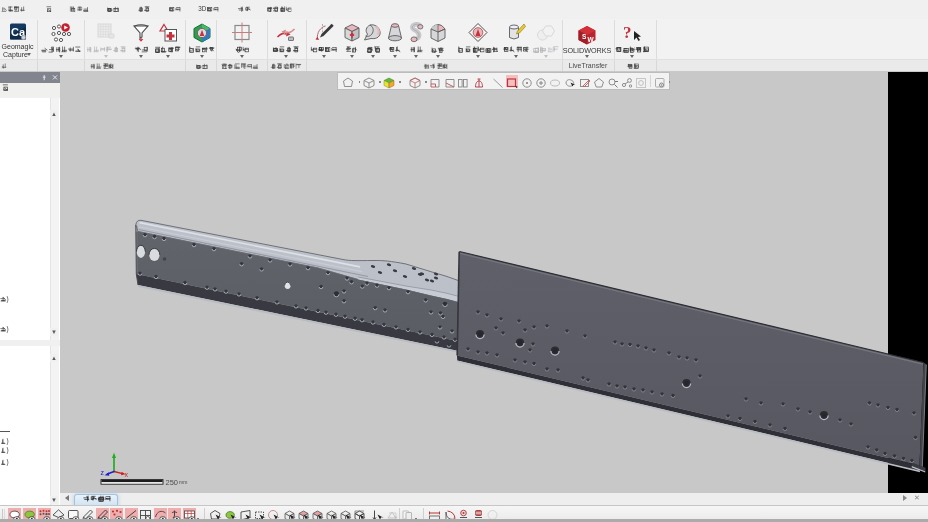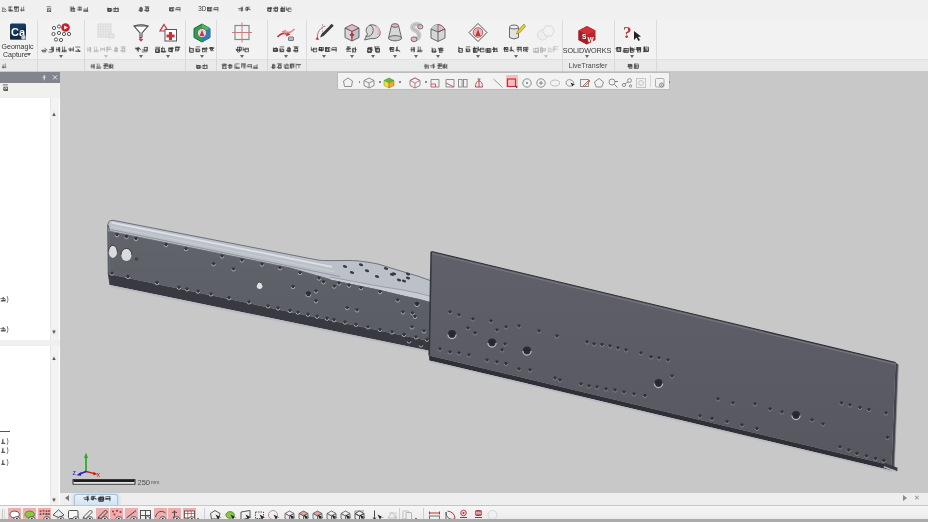--- a/index.html
+++ b/index.html
@@ -20,21 +20,21 @@
 .dar{position:absolute;width:0;height:0;border-left:2.5px solid transparent;border-right:2.5px solid transparent;border-top:3px solid #666;transform:translateX(-50%);}
 .darg{border-top-color:#c0c0c2;}
 
 #lpanel{position:absolute;left:0;top:72px;width:60px;height:433px;background:#f0f0f0;}
 #lphead{position:absolute;left:0;top:0;width:60px;height:11px;background:#82858d;}
 #lplabel{position:absolute;left:0;top:11px;width:60px;height:15px;background:#f0f0ef;}
 .lpwhite{position:absolute;left:0;background:#fff;border-right:1px solid #c8c8c8;}
 .sbtrack{position:absolute;width:8px;background:#f3f3f3;border-left:1px solid #e4e4e4;}
 .sbarrow{position:absolute;width:8px;height:8px;background:#f0f0f0;color:#5a5a5a;font-size:6px;line-height:8px;text-align:center;}
 
-#viewport{position:absolute;left:60px;top:72px;width:868px;height:421px;background:#c8c8c8;}
+#viewport{position:absolute;left:60px;top:72px;width:800px;height:421px;background:#c8c8c8;padding-left:28px;}
 
 #vtoolbar{position:absolute;left:337px;top:72px;width:331px;height:16px;background:#f2f2f2;border:1px solid #bcbcbc;}
 
 #tabstrip{position:absolute;left:60px;top:493px;width:868px;height:12px;background:#eeeeee;}
 #modeltab{position:absolute;left:14px;top:1px;width:42px;height:11px;background:linear-gradient(#e8f2fb,#cfe2f3);border:1px solid #a8c2da;border-bottom:none;border-radius:3px 3px 0 0;box-shadow:0 0 4px #aecbe8;}
 
 #statusbar{position:absolute;left:0;top:505px;width:928px;height:17px;background:linear-gradient(#f6f6f6,#e9e9e9);border-top:1px solid #c6c6c6;}
 #sbbottom{position:absolute;left:0;top:519px;width:928px;height:3px;background:#ababab;}
 .sic{position:absolute;top:2px;width:13px;height:13px;}
 .sicp{background:#efadad;}

